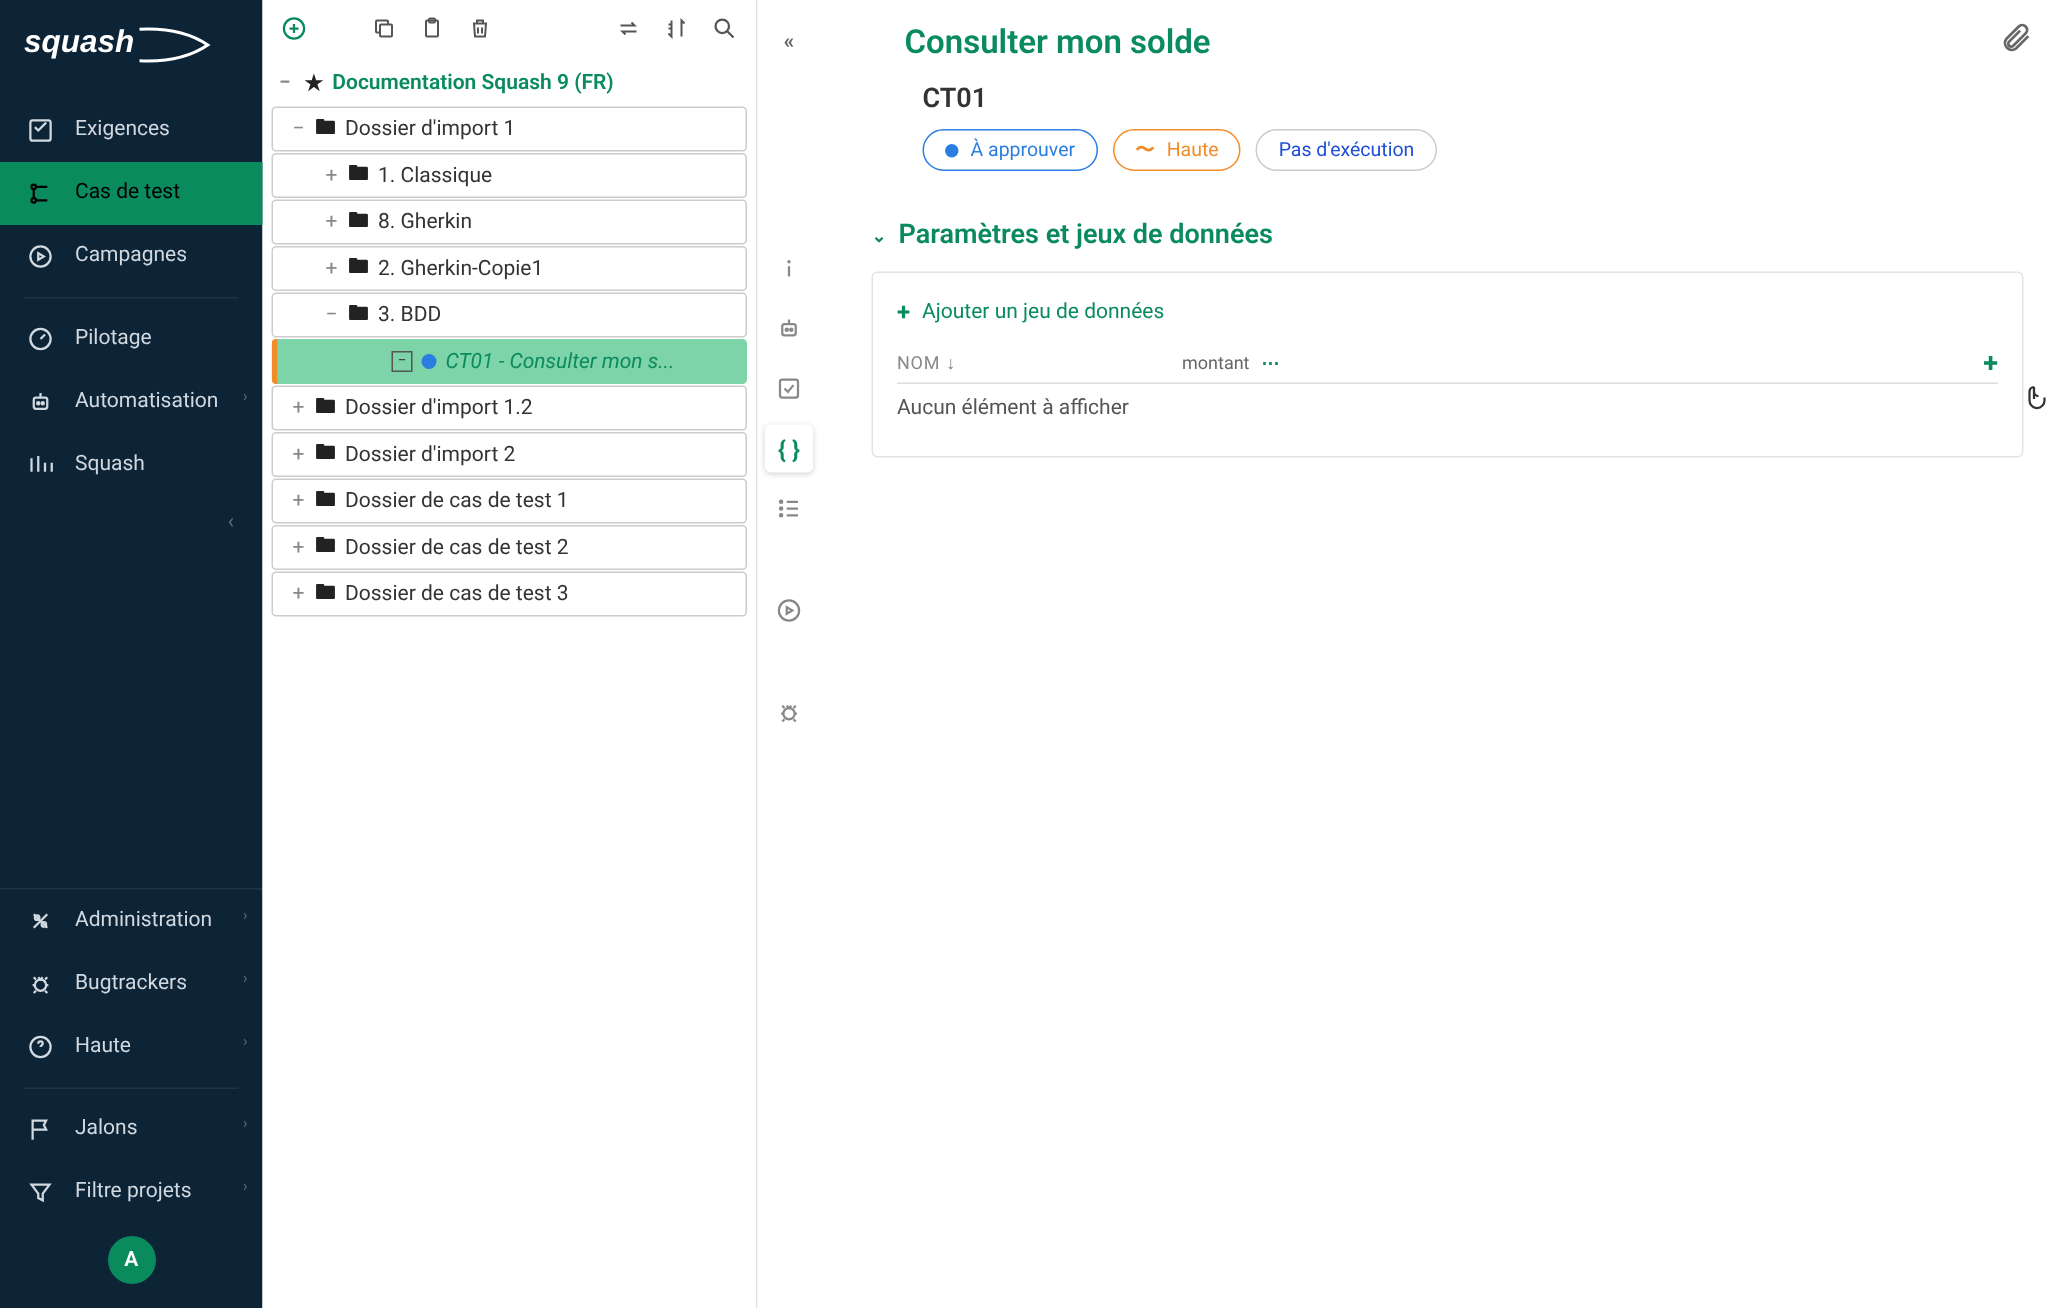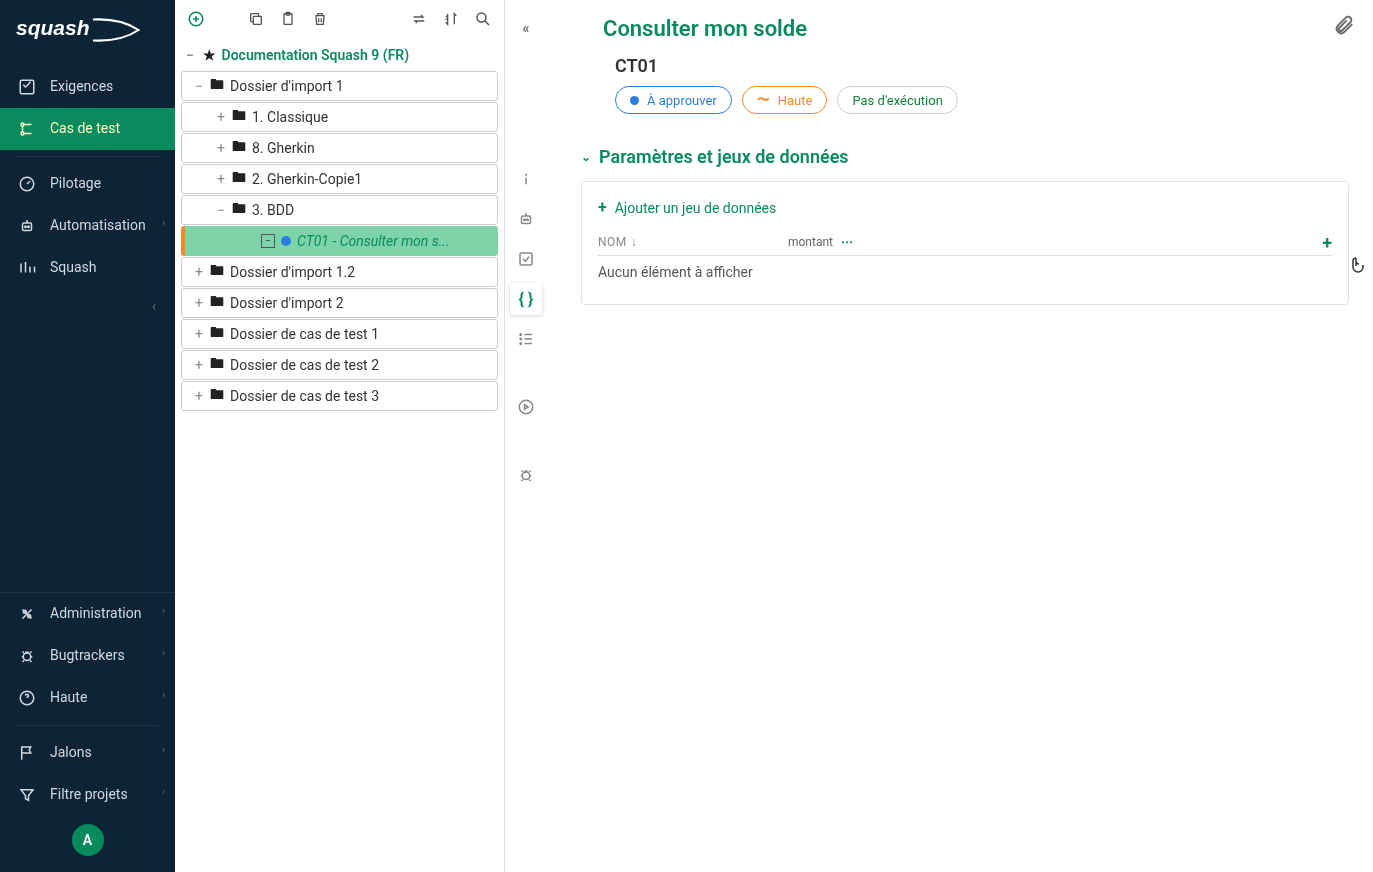--- a/index.html
+++ b/index.html
@@ -6,21 +6,21 @@
 body { font-family: -apple-system, BlinkMacSystemFont, "Segoe UI", Roboto, Arial, sans-serif; font-size: 14px; color: #333; background: #fff; width: 1373px; height: 872px; overflow: hidden; }
 
 .app { display: flex; height: 872px; }
 
 
 .sidebar { width: 175px; background: #0d2436; color: #d0d8e0; display: flex; flex-direction: column; }
 .logo { padding: 10px 16px 16px; }
 .logo svg { width: 140px; height: 40px; }
 .nav-section { flex: 1; }
 .nav-item { display: flex; align-items: flex-start; padding: 12px 18px; cursor: pointer; color: #d0d8e0; gap: 14px; position: relative; }
-.nav-item.active { background: #0a8b5e; color: #fef9c3; }
+.nav-item.active { background: #0a8b5e; color: #000000; }
 .nav-item .chev { position: absolute; right: 10px; font-size: 10px; color: #5a7080; }
 .nav-divider { height: 1px; background: rgba(255,255,255,0.08); margin: 6px 16px; }
 .nav-bottom { border-top: 1px solid rgba(255,255,255,0.08); }
 .collapse-bar { display: flex; justify-content: flex-end; padding: 8px 12px; }
 .avatar { width: 32px; height: 32px; border-radius: 50%; background: #0a8b5e; color: #fff; display: flex; align-items: center; justify-content: center; margin: 8px auto 16px; font-weight: 600; }
 .icon { width: 18px; height: 18px; display: inline-flex; align-items: center; justify-content: center; flex-shrink: 0; }
 
 
 .tree-panel { width: 330px; background: #fff; border-right: 1px solid #e0e0e0; display: flex; flex-direction: column; }
 .tree-toolbar { display: flex; align-items: center; padding: 8px 10px; gap: 10px; color: #0a8b5e; }
@@ -46,21 +46,21 @@
 
 .main { flex: 1; padding: 16px 24px; position: relative; }
 .main-header { display: flex; align-items: center; gap: 20px; margin-left: 32px; }
 .main-title { color: #0a8b5e; font-size: 22px; font-weight: 600; }
 .attach { position: absolute; top: 14px; right: 18px; color: #666; cursor: pointer; }
 .tc-code { margin: 14px 0 10px 44px; font-size: 18px; font-weight: 600; color: #333; }
 .badges { display: flex; gap: 10px; margin-left: 44px; }
 .badge { padding: 4px 14px; border-radius: 20px; font-size: 13px; display: flex; align-items: center; gap: 8px; border: 1.5px solid #ccc; background: #fff; }
 .badge.blue { border-color: #2a7de1; color: #2a7de1; }
 .badge.orange { border-color: #f28c28; color: #f28c28; }
-.badge.grey { border-color: #ccc; color: #15803d; }
+.badge.grey { border-color: #ccc; color: #1d4ed8; }
 .bdot { width: 9px; height: 9px; border-radius: 50%; background: currentColor; }
 .bwave { font-weight: bold; }
 
 .section { margin: 32px 0 0 10px; }
 .section-hdr { display: flex; align-items: center; gap: 8px; color: #0a8b5e; font-size: 18px; font-weight: 600; margin-bottom: 14px; cursor: pointer; }
 .section-hdr .chev-down { font-size: 12px; }
 
 .card { border: 1px solid #e3e3e3; border-radius: 4px; padding: 16px; }
 .add-dataset { display: flex; align-items: center; gap: 8px; color: #0a8b5e; cursor: pointer; font-size: 14px; padding-bottom: 12px; }
 .ds-table-hdr { display: flex; align-items: center; border-bottom: 1px solid #ddd; padding: 6px 0; color: #888; text-transform: none; font-size: 12px; position: relative; }
@@ -100,20 +100,29 @@
       </div>
       <div class="nav-item active">
         <span class="icon">
             <svg width="18" height="18" viewBox="0 0 24 24" fill="none" stroke="currentColor" stroke-width="2">
               <circle cx="6" cy="6" r="2"></circle>
               <circle cx="6" cy="18" r="2"></circle>
               <path d="M8 6h10M8 18h10M6 8v8"></path>
             </svg>
           </span>
         <span>Cas de test</span>
+      </div>
+      <div class="nav-item">
+        <span class="icon">
+            <svg width="18" height="18" viewBox="0 0 24 24" fill="none" stroke="currentColor" stroke-width="2">
+              <circle cx="12" cy="12" r="9"></circle>
+              <path d="M10 9l5 3-5 3z"></path>
+            </svg>
+          </span>
+        <span>Campagnes</span>
       </div>
       <div class="nav-divider"></div>
       <div class="nav-item">
         <span class="icon">
             <svg width="18" height="18" viewBox="0 0 24 24" fill="none" stroke="currentColor" stroke-width="2">
               <circle cx="12" cy="12" r="9"></circle>
               <path d="M12 12l4-4"></path>
             </svg>
           </span>
         <span>Pilotage</span>

